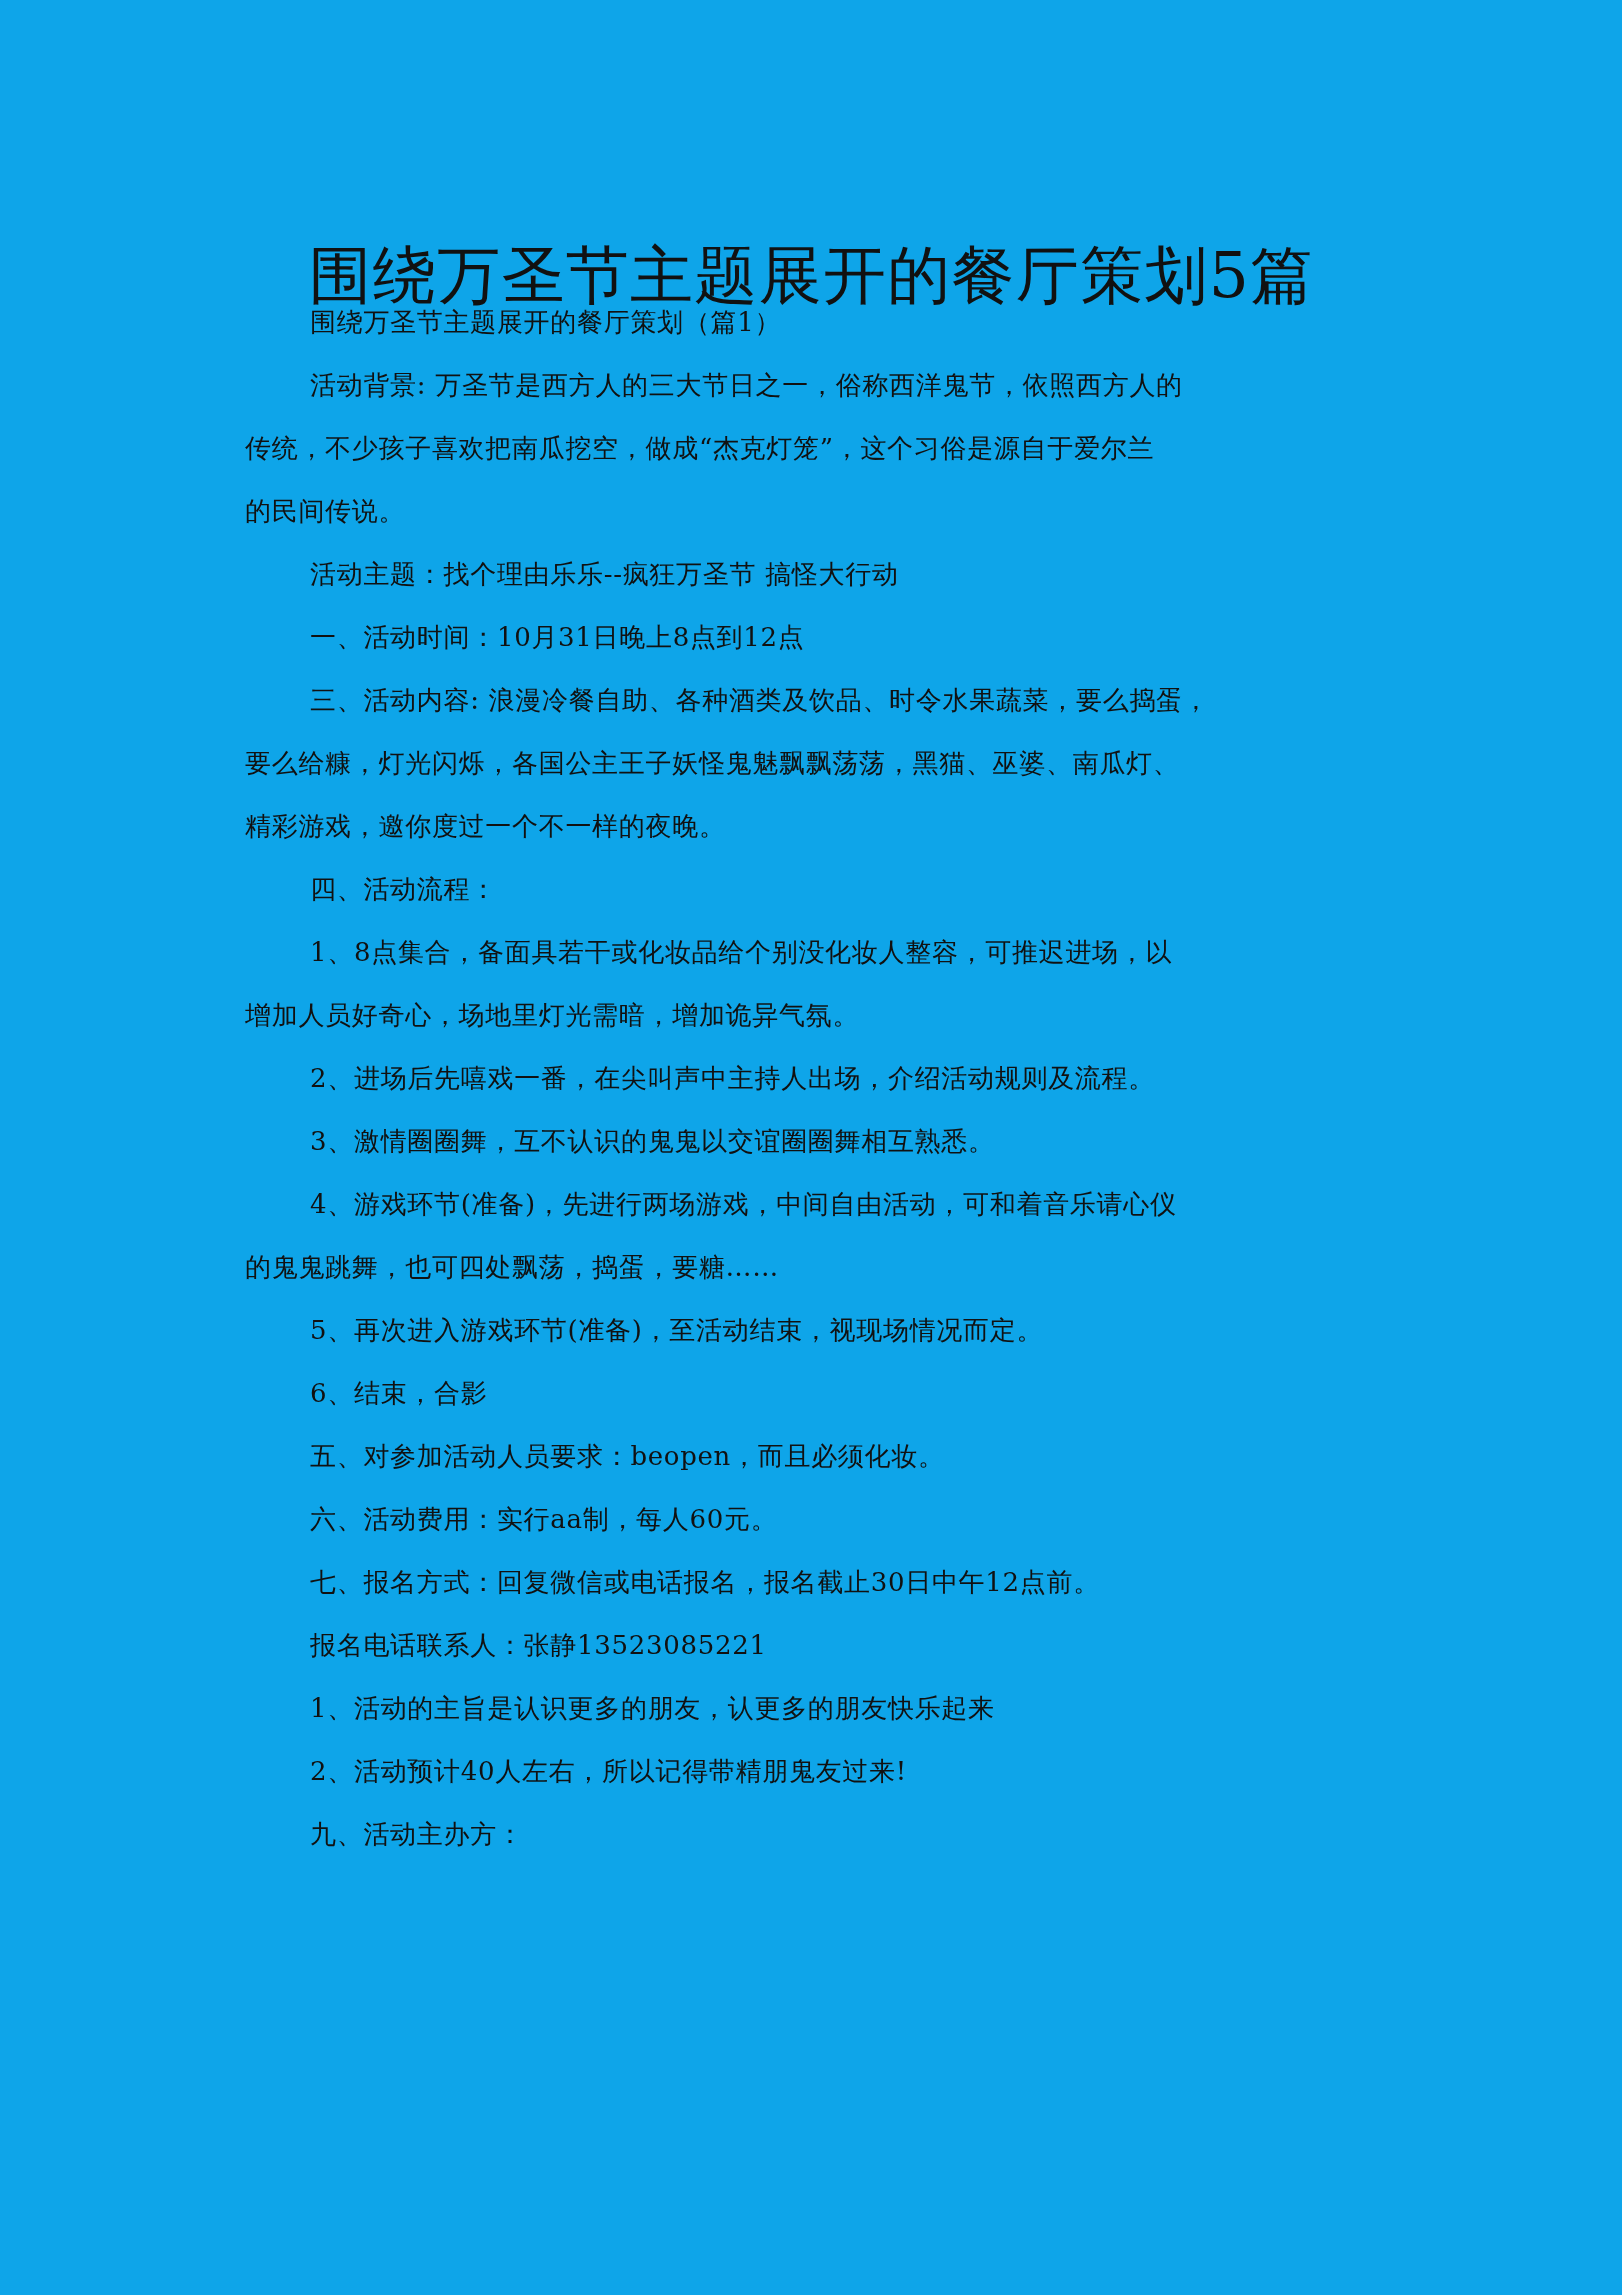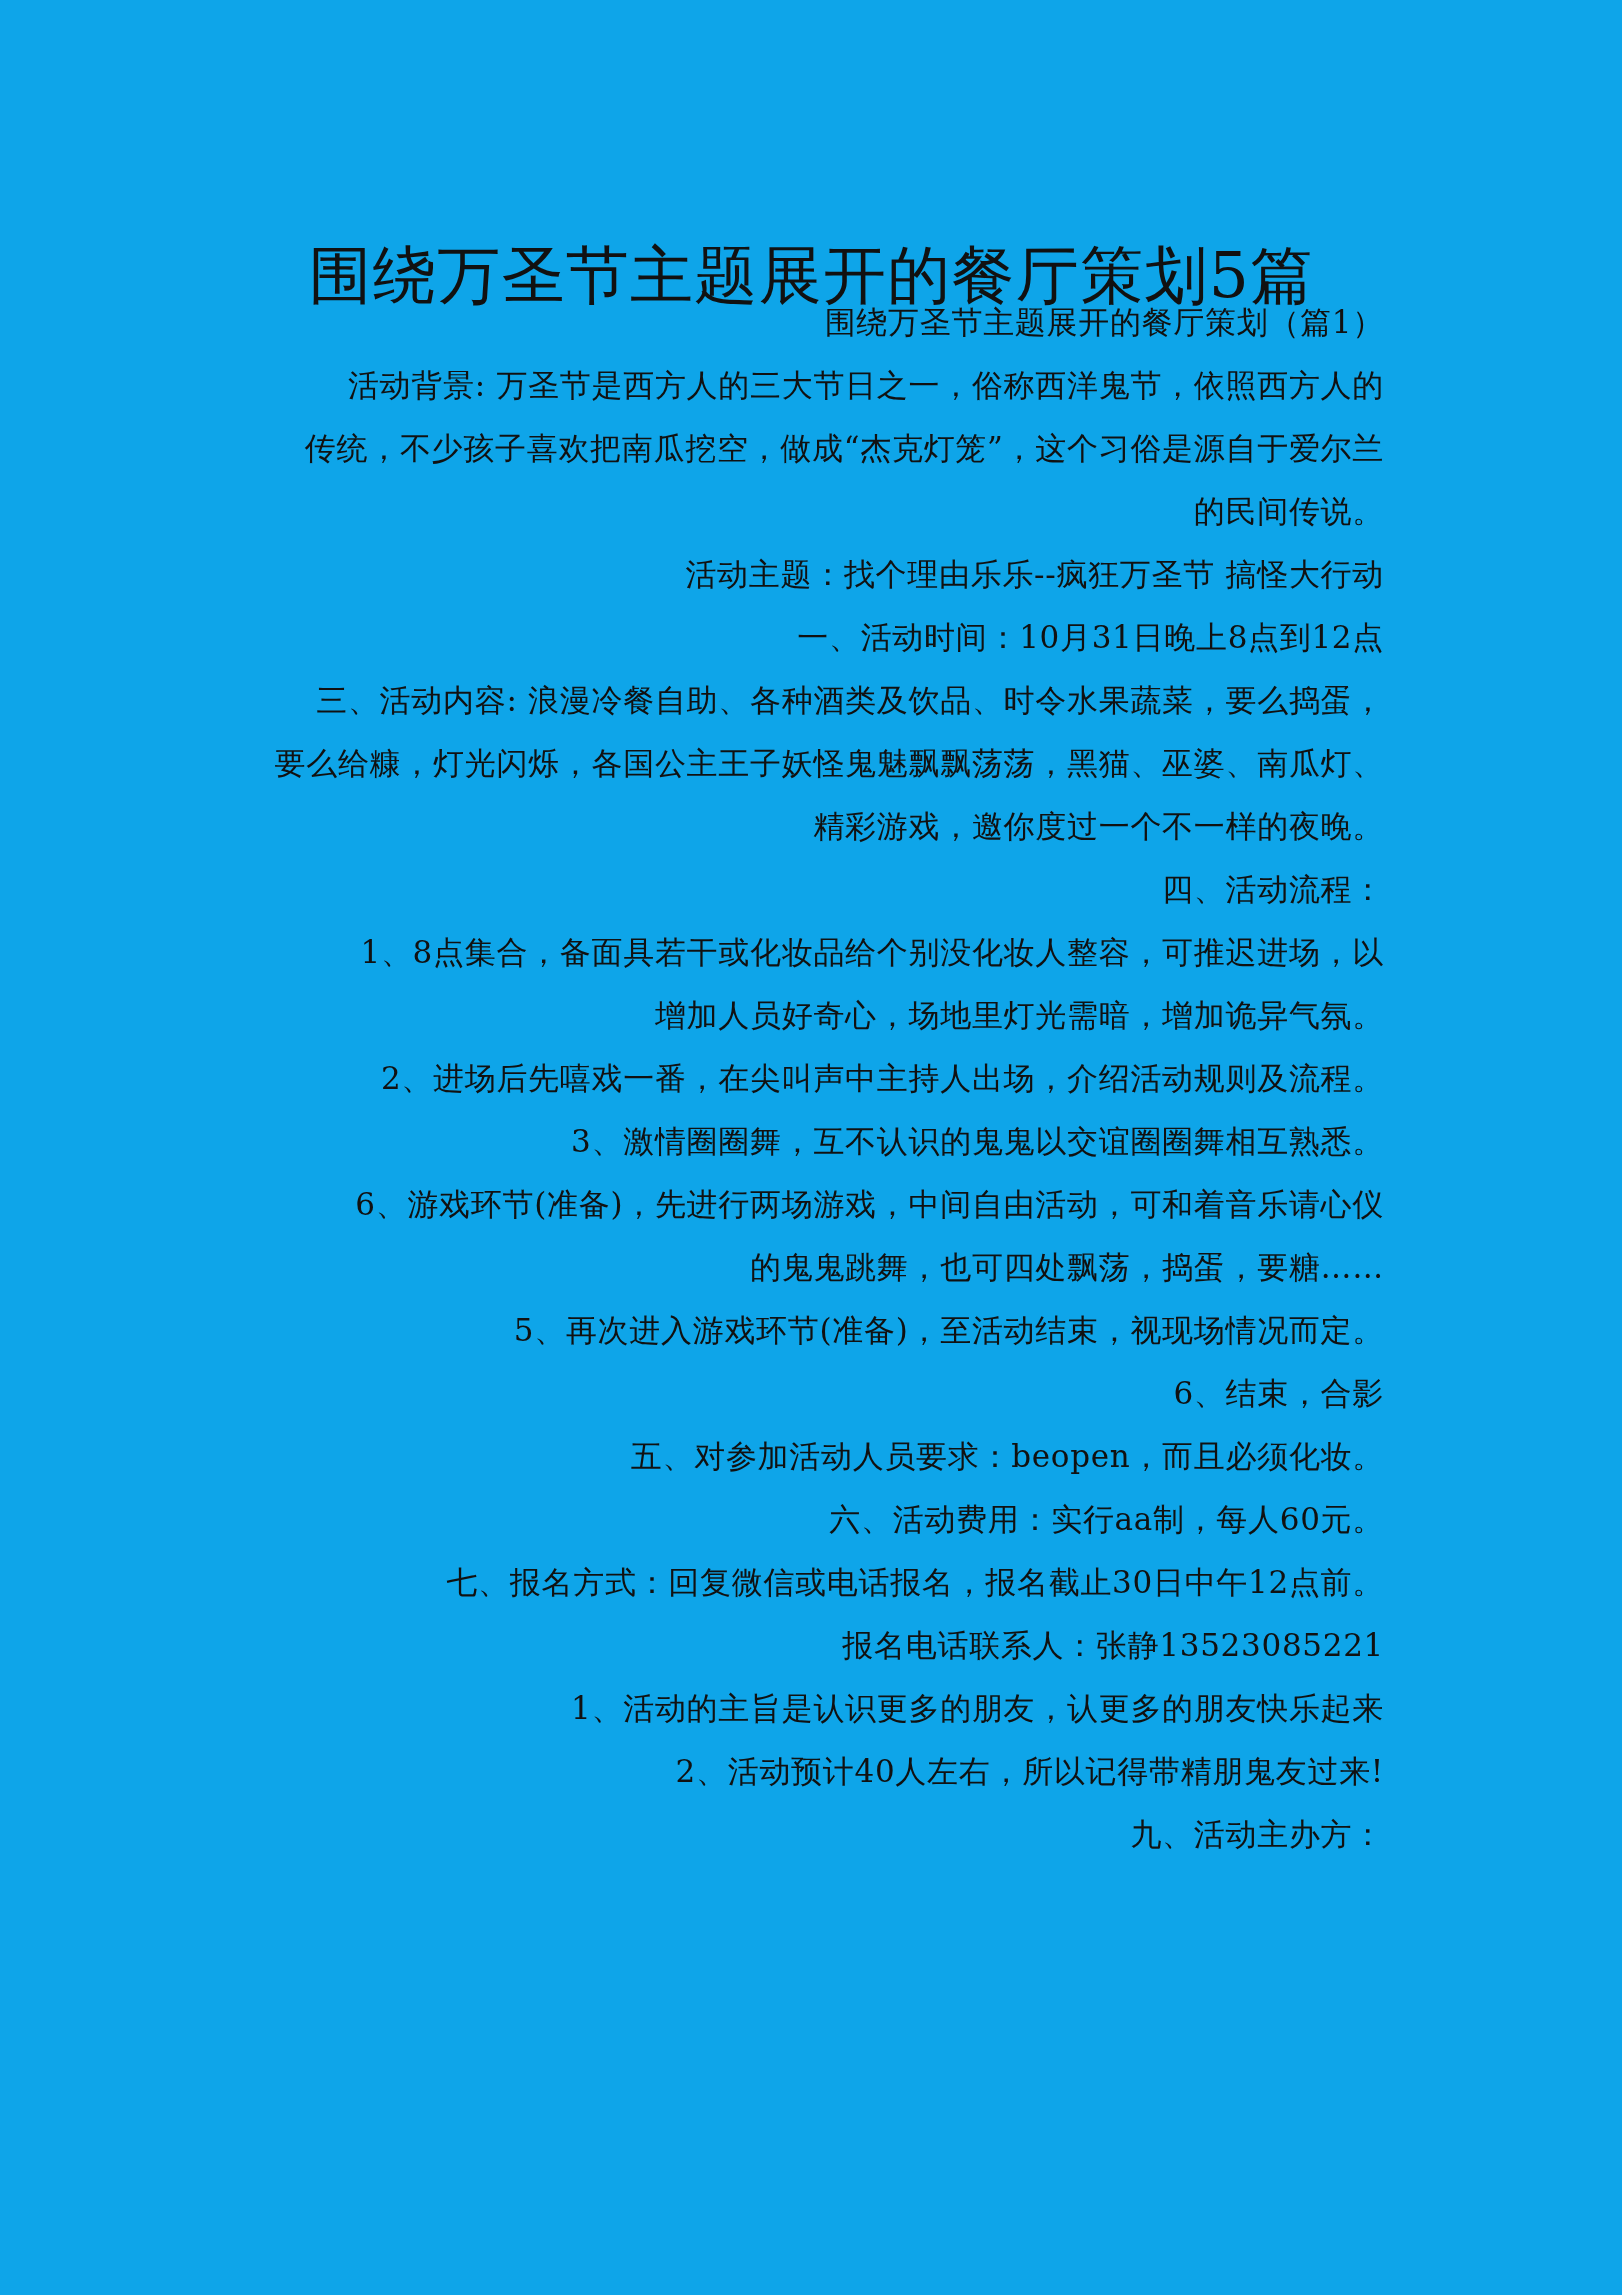--- a/index.html
+++ b/index.html
@@ -2,21 +2,21 @@
 <html style="font-size:10.5px"><head>
 <meta charset="utf-8">
 <style>
   html, body { margin: 0; padding: 0; background: #ffffff; }
   body { width: 1623px; height: 2295px; position: relative; overflow: hidden;
          font-family: "DejaVu Serif", "Liberation Serif", serif; color: #111111; }
   .page { position: absolute; left: 0; top: 0; width: 1623px; height: 2295px; background: #0ea5e9; }
   .title { position: absolute; left: 0; top: 191px; width: 1623px; text-align: center;
            font-size: 63px; line-height: 85px; font-weight: normal; letter-spacing: 1.3px; white-space: nowrap; }
   .body { position: absolute; left: 245px; top: 291px; width: 1139px; }
-  .line { font-size: 31px; line-height: 63px; height: 63px; white-space: nowrap; letter-spacing: 0.7px; text-align: right; }
+  .line { font-size: 26px; line-height: 63px; height: 63px; white-space: nowrap; letter-spacing: 0.7px; }
   .indent { padding-left: 65px; }
 </style>
 </head>
 <body>
 
 <div class="page">
   <h1 class="title">围绕万圣节主题展开的餐厅策划5篇</h1>
 
   <div class="body">
     <div class="line indent">围绕万圣节主题展开的餐厅策划（篇1）</div>
@@ -26,21 +26,21 @@
     <div class="line indent">活动主题：找个理由乐乐--疯狂万圣节 搞怪大行动</div>
     <div class="line indent">一、活动时间：10月31日晚上8点到12点</div>
     <div class="line indent">三、活动内容: 浪漫冷餐自助、各种酒类及饮品、时令水果蔬菜，要么捣蛋，</div>
     <div class="line">要么给糠，灯光闪烁，各国公主王子妖怪鬼魅飘飘荡荡，黑猫、巫婆、南瓜灯、</div>
     <div class="line">精彩游戏，邀你度过一个不一样的夜晚。</div>
     <div class="line indent">四、活动流程：</div>
     <div class="line indent">1、8点集合，备面具若干或化妆品给个别没化妆人整容，可推迟进场，以</div>
     <div class="line">增加人员好奇心，场地里灯光需暗，增加诡异气氛。</div>
     <div class="line indent">2、进场后先嘻戏一番，在尖叫声中主持人出场，介绍活动规则及流程。</div>
     <div class="line indent">3、激情圈圈舞，互不认识的鬼鬼以交谊圈圈舞相互熟悉。</div>
-    <div class="line indent">6、游戏环节(准备)，先进行两场游戏，中间自由活动，可和着音乐请心仪</div>
+    <div class="line indent">4、游戏环节(准备)，先进行两场游戏，中间自由活动，可和着音乐请心仪</div>
     <div class="line">的鬼鬼跳舞，也可四处飘荡，捣蛋，要糖……</div>
     <div class="line indent">5、再次进入游戏环节(准备)，至活动结束，视现场情况而定。</div>
     <div class="line indent">6、结束，合影</div>
     <div class="line indent">五、对参加活动人员要求：beopen，而且必须化妆。</div>
     <div class="line indent">六、活动费用：实行aa制，每人60元。</div>
     <div class="line indent">七、报名方式：回复微信或电话报名，报名截止30日中午12点前。</div>
     <div class="line indent">报名电话联系人：张静13523085221</div>
     <div class="line indent">1、活动的主旨是认识更多的朋友，认更多的朋友快乐起来</div>
     <div class="line indent">2、活动预计40人左右，所以记得带精朋鬼友过来!</div>
     <div class="line indent">九、活动主办方：</div>

